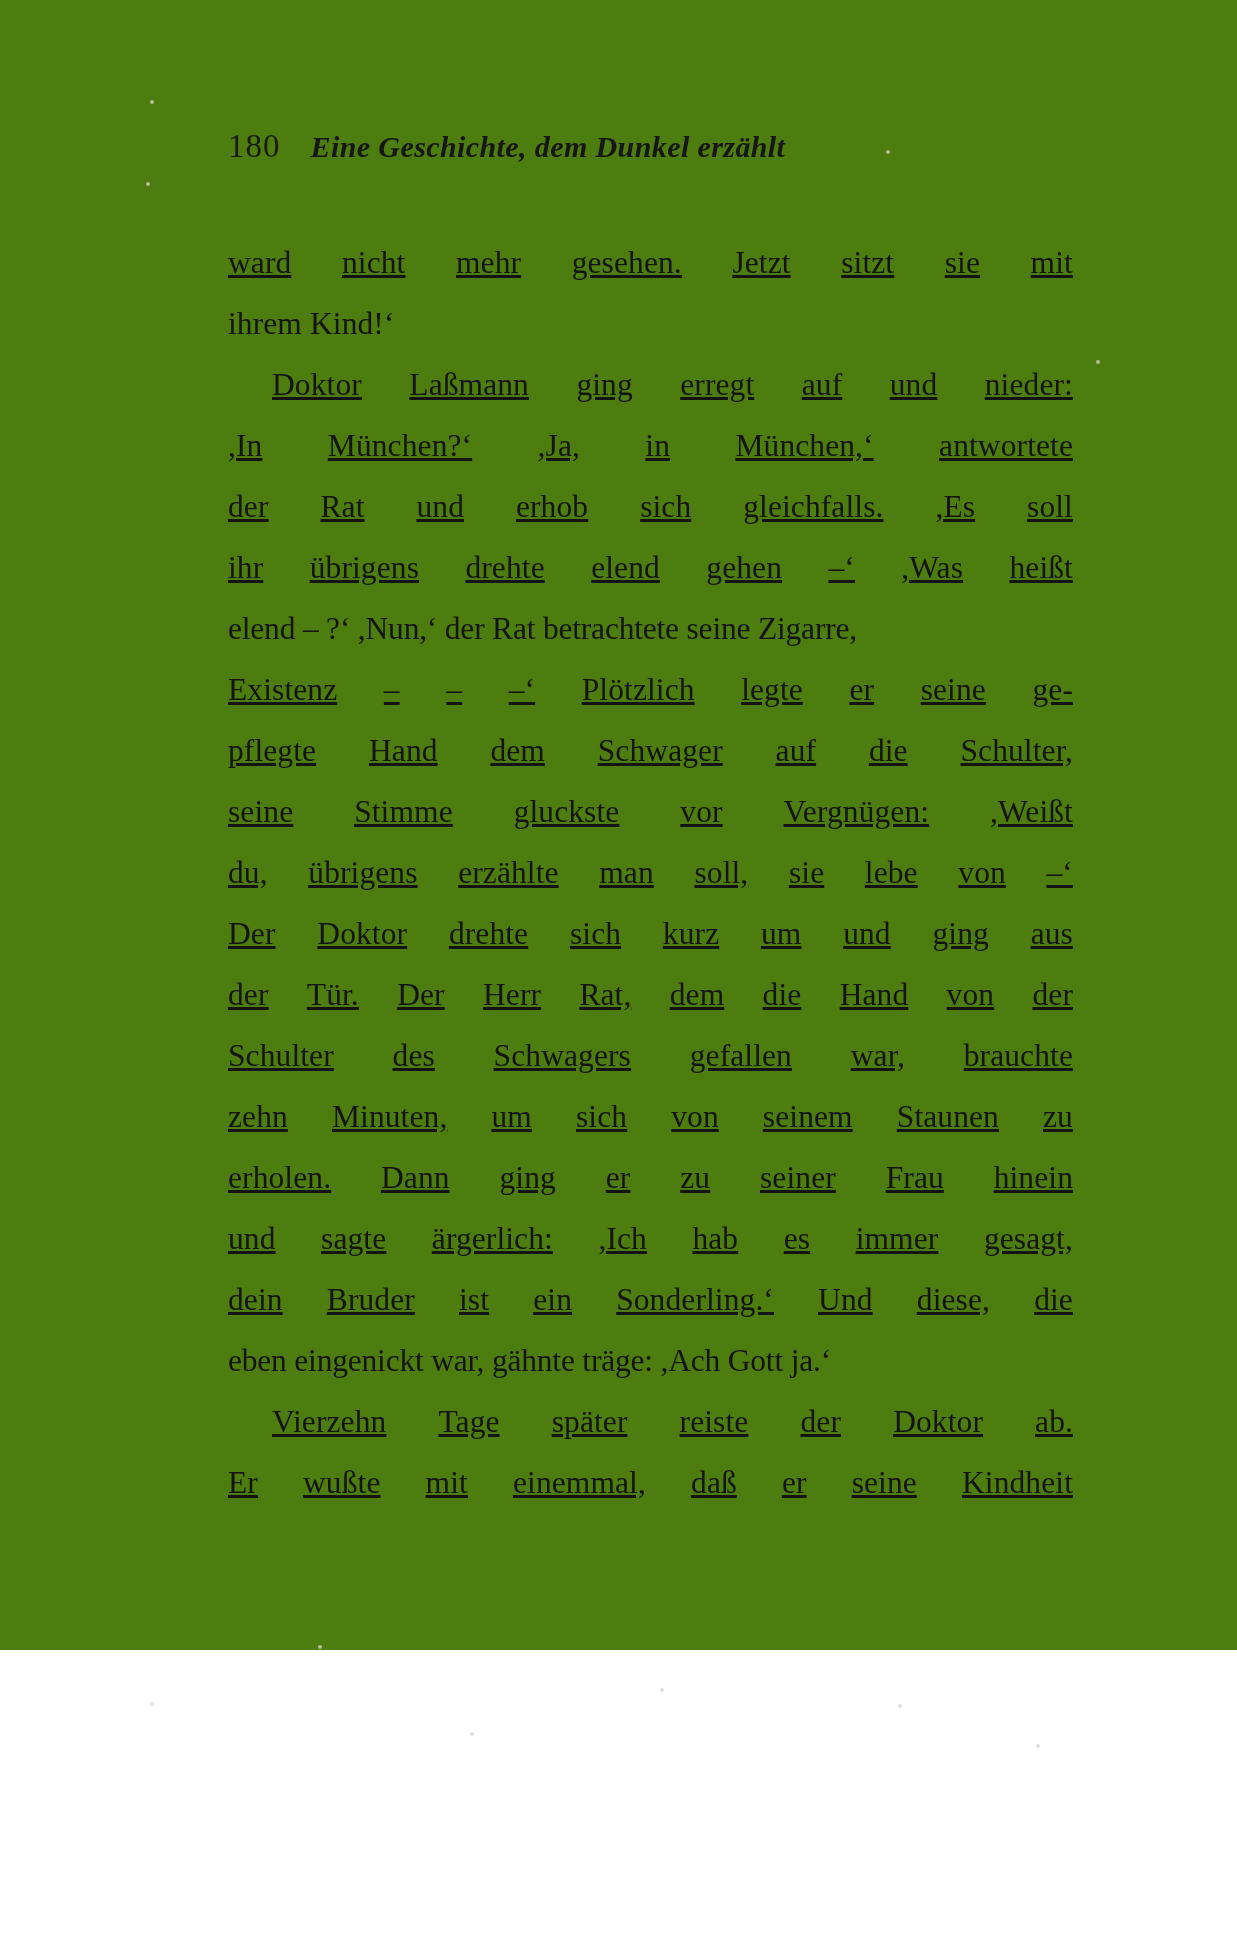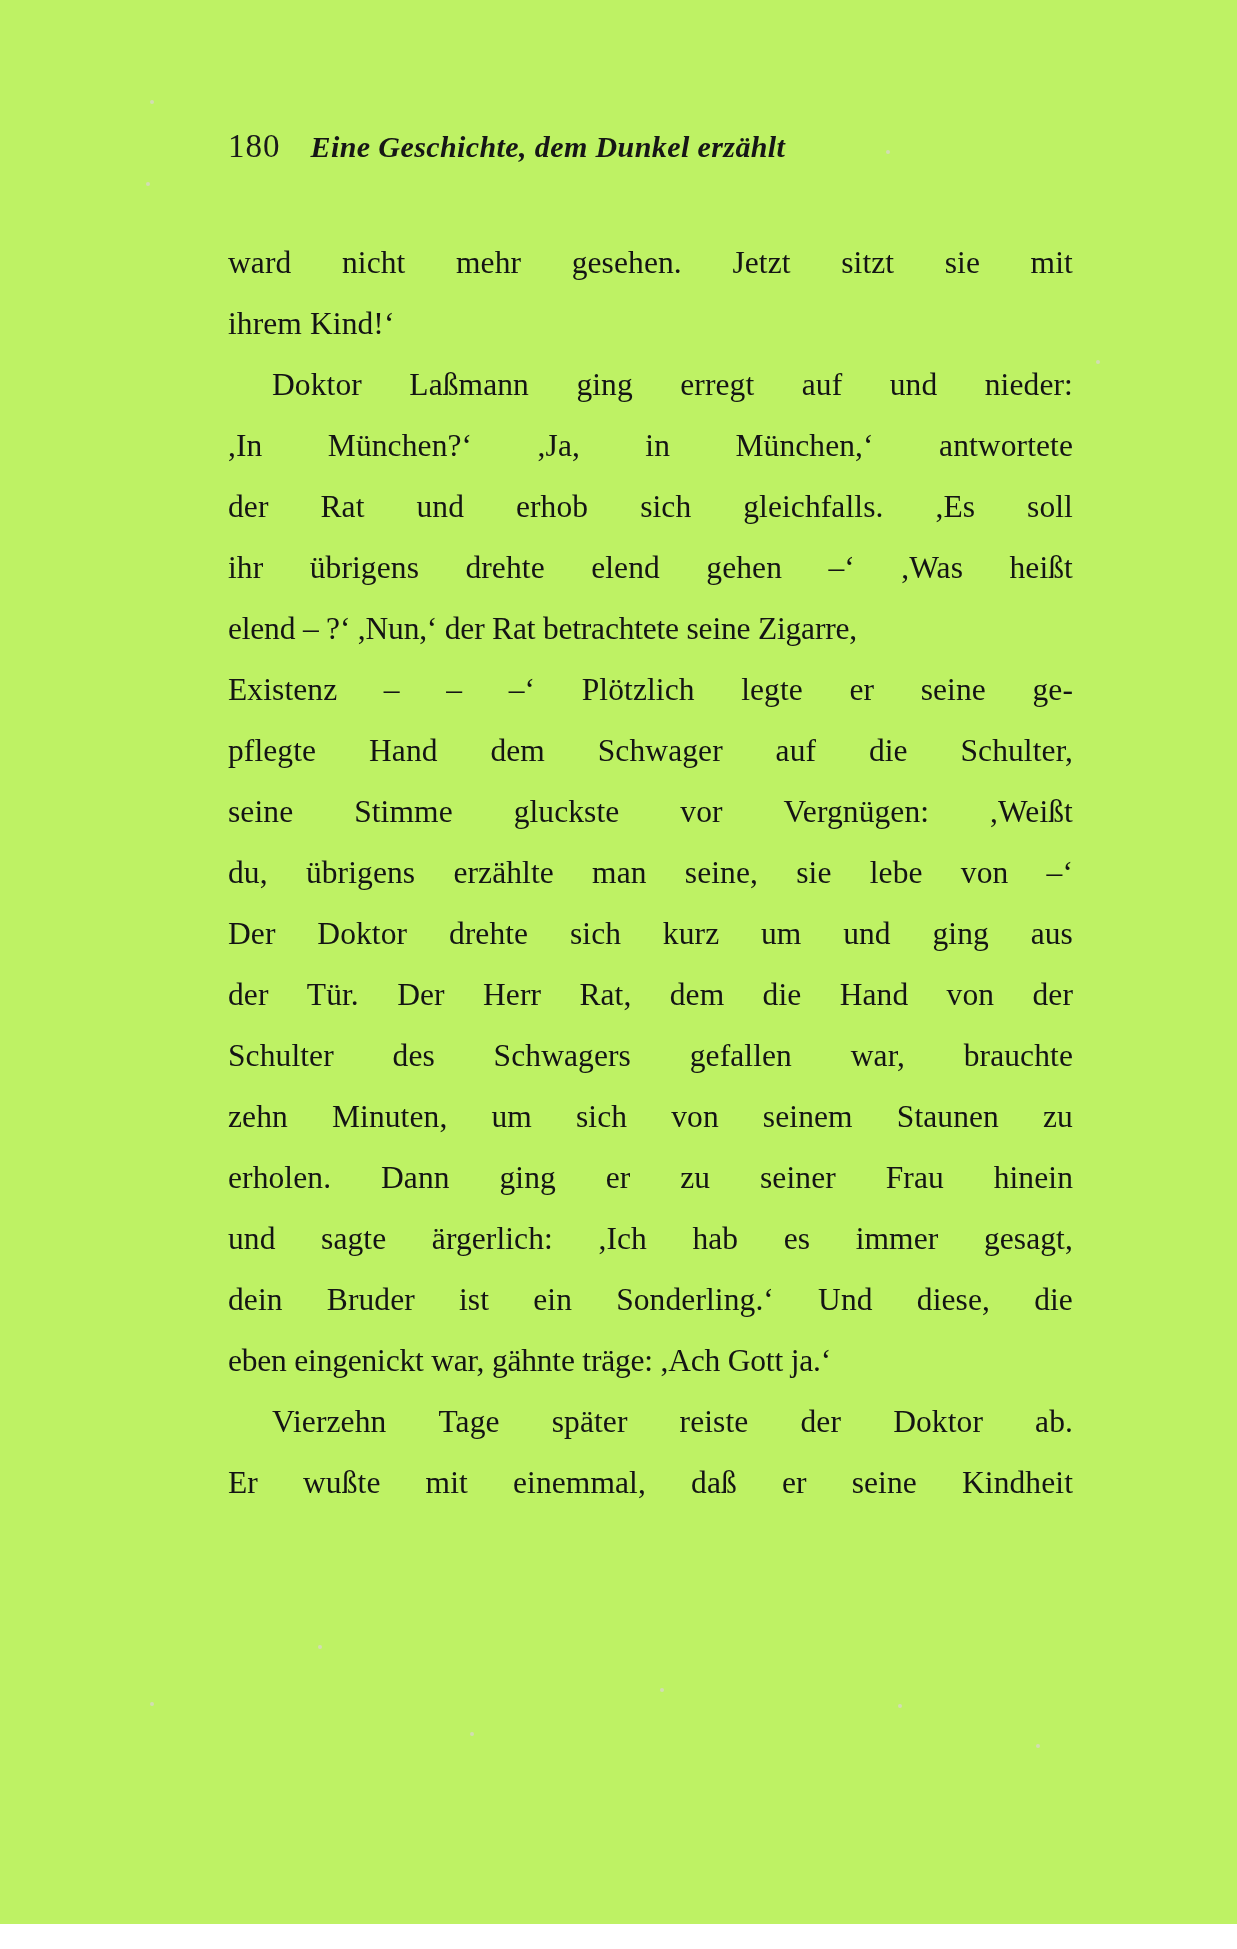--- a/index.html
+++ b/index.html
@@ -14,22 +14,22 @@
     font-family: "Liberation Serif", serif;
     color: #181818;
     overflow: hidden;
   }
 
   .page {
     position: absolute;
     left: 0;
     top: 0;
     width: 1237px;
-    height: 1924px;
-    background: #bef264;
+    height: 1650px;
+    background: #4d7c0f;
   }
 
   .header {
     position: absolute;
     left: 228px;
     top: 128px;
     width: 840px;
     height: 44px;
     white-space: nowrap;
   }
@@ -68,20 +68,21 @@
     letter-spacing: 0.1px;
   }
 
   
   .line {
     display: flex;
     justify-content: space-between;
     white-space: nowrap;
     height: 61px;
     align-items: center;
+    text-decoration: underline;
   }
   .line.last,
   .line.nojust {
     display: block;
     white-space: nowrap;
   }
   .line > span {
     display: inline-block;
   }
   .line.tight {
@@ -205,21 +206,21 @@
           <span>gluckste</span>
           <span>vor</span>
           <span>Vergnügen:</span>
           <span>,Weißt</span>
         </div>
       <div class="line">
           <span>du,</span>
           <span>übrigens</span>
           <span>erzählte</span>
           <span>man</span>
-          <span>seine,</span>
+          <span>soll,</span>
           <span>sie</span>
           <span>lebe</span>
           <span>von</span>
           <span>–‘</span>
         </div>
       <div class="line">
           <span>Der</span>
           <span>Doktor</span>
           <span>drehte</span>
           <span>sich</span>

